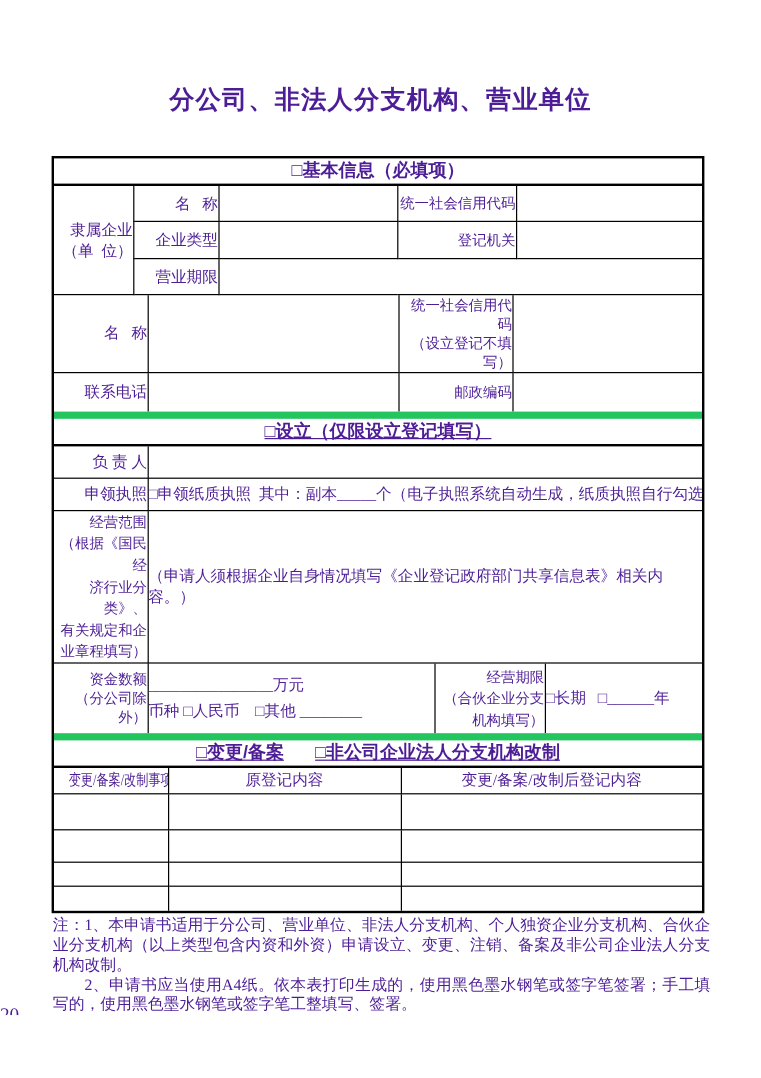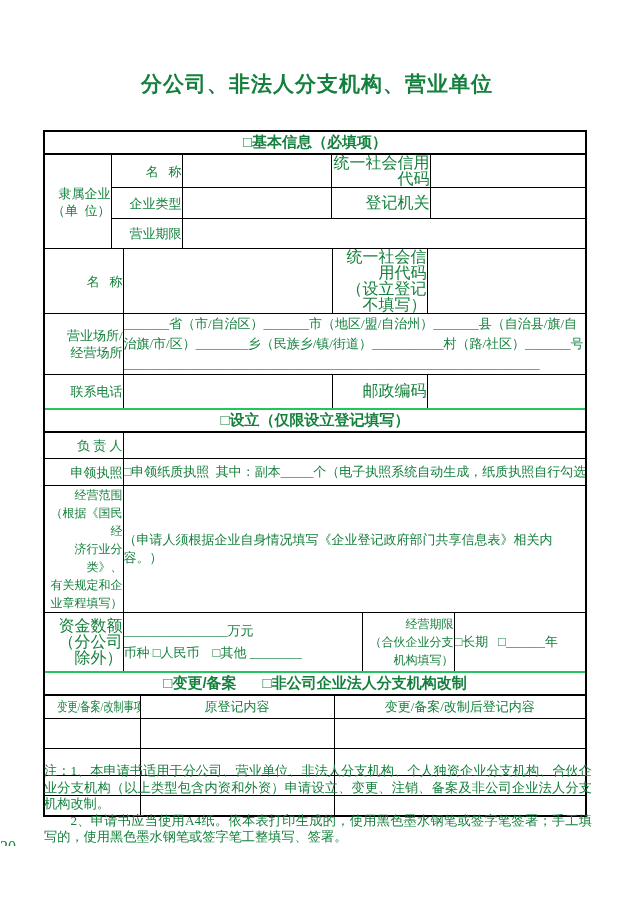--- a/index.html
+++ b/index.html
@@ -1,32 +1,32 @@
 <!DOCTYPE html>
 <html><head>
 <meta charset="utf-8">
 <style>
   html,body{margin:0;padding:0;background:#fff;}
-  .page{position:relative;width:634px;height:846px;background:#fff;color:#15803d;
+  .page{position:relative;width:634px;height:846px;background:#fff;color:#4c1d95;
         font-family:"Liberation Serif","DejaVu Serif",serif;overflow:hidden;}
   .title{position:absolute;top:71px;left:0;width:100%;text-align:center;
          font-family:"Liberation Sans","DejaVu Sans",sans-serif;font-weight:bold;
          font-size:21px;line-height:25px;letter-spacing:1px;}
   .form{position:absolute;top:130px;left:43px;width:540px;border:2px solid #000;}
   .sec-header{display:flex;justify-content:center;align-items:center;gap:26px;
          height:21px;border-bottom:2px solid #000;
          font-family:"Liberation Sans","DejaVu Sans",sans-serif;font-weight:bold;font-size:15px;}
-  .sec-header.mid{border-top:2px solid #22c55e;}
+  .sec-header.mid{border-top:6px solid #22c55e;text-decoration:underline;}
   table.block{width:100%;border-collapse:collapse;table-layout:fixed;}
   table.block td{border-right:1px solid #000;border-bottom:1px solid #000;
          padding:0;font-size:13px;vertical-align:middle;overflow:hidden;}
   table.block td:last-child{border-right:0;}
   table.block.no-bottom tr:last-child td{border-bottom:0;}
   td.lbl{text-align:right;white-space:pre-line;line-height:17px;}
-  td.lbl.sm{font-size:16px;line-height:16px;}
+  td.lbl.sm{font-size:12px;line-height:16px;}
   td.lbl.xs{font-size:12px;line-height:18px;}
   td.premises{font-size:12.5px;line-height:20px;padding:4px 10px 2px 16px;vertical-align:top;}
   .fill-line{display:block;white-space:nowrap;overflow:hidden;height:20px;}
   td.license{font-size:12.5px;padding-left:8px;white-space:nowrap;}
   td.scope-val{vertical-align:bottom;font-size:12.5px;padding:2px 6px 6px 8px;}
   td.capital{font-size:12.5px;line-height:22px;padding-left:20px;}
   td.term-opt{font-size:12.5px;padding-left:10px;white-space:nowrap;}
   td.colhead{text-align:center;font-size:13px;}
   .squeeze{display:inline-block;transform:scaleX(0.78);transform-origin:center;white-space:nowrap;}
   .notes{position:absolute;top:763px;left:44px;width:548px;font-size:13.2px;
@@ -88,28 +88,20 @@
           <col>
         </colgroup>
       <tbody>
           <tr style="height:35px">
         <td class="lbl">名&nbsp;&nbsp;&nbsp;称</td>
         <td></td>
         <td class="lbl sm">统一社会信用代码
 （设立登记不填写）</td>
         <td></td>
       </tr>
-      <tr style="height:60px">
-        <td class="lbl">营业场所/
-经营场所</td>
-        <td colspan="3" class="premises">
-          <span>_______省（市/自治区）_______市（地区/盟/自治州）_______县（自治县/旗/自治旗/市/区）________乡（民族乡/镇/街道）___________村（路/社区）_______号</span>
-          <span class="fill-line">________________________________________________________________</span>
-        </td>
-      </tr>
       <tr style="height:33px">
         <td class="lbl">联系电话</td>
         <td></td>
         <td class="lbl sm">邮政编码</td>
         <td></td>
       </tr>
     </tbody>
       </table>
 
     <div class="sec-header mid">

